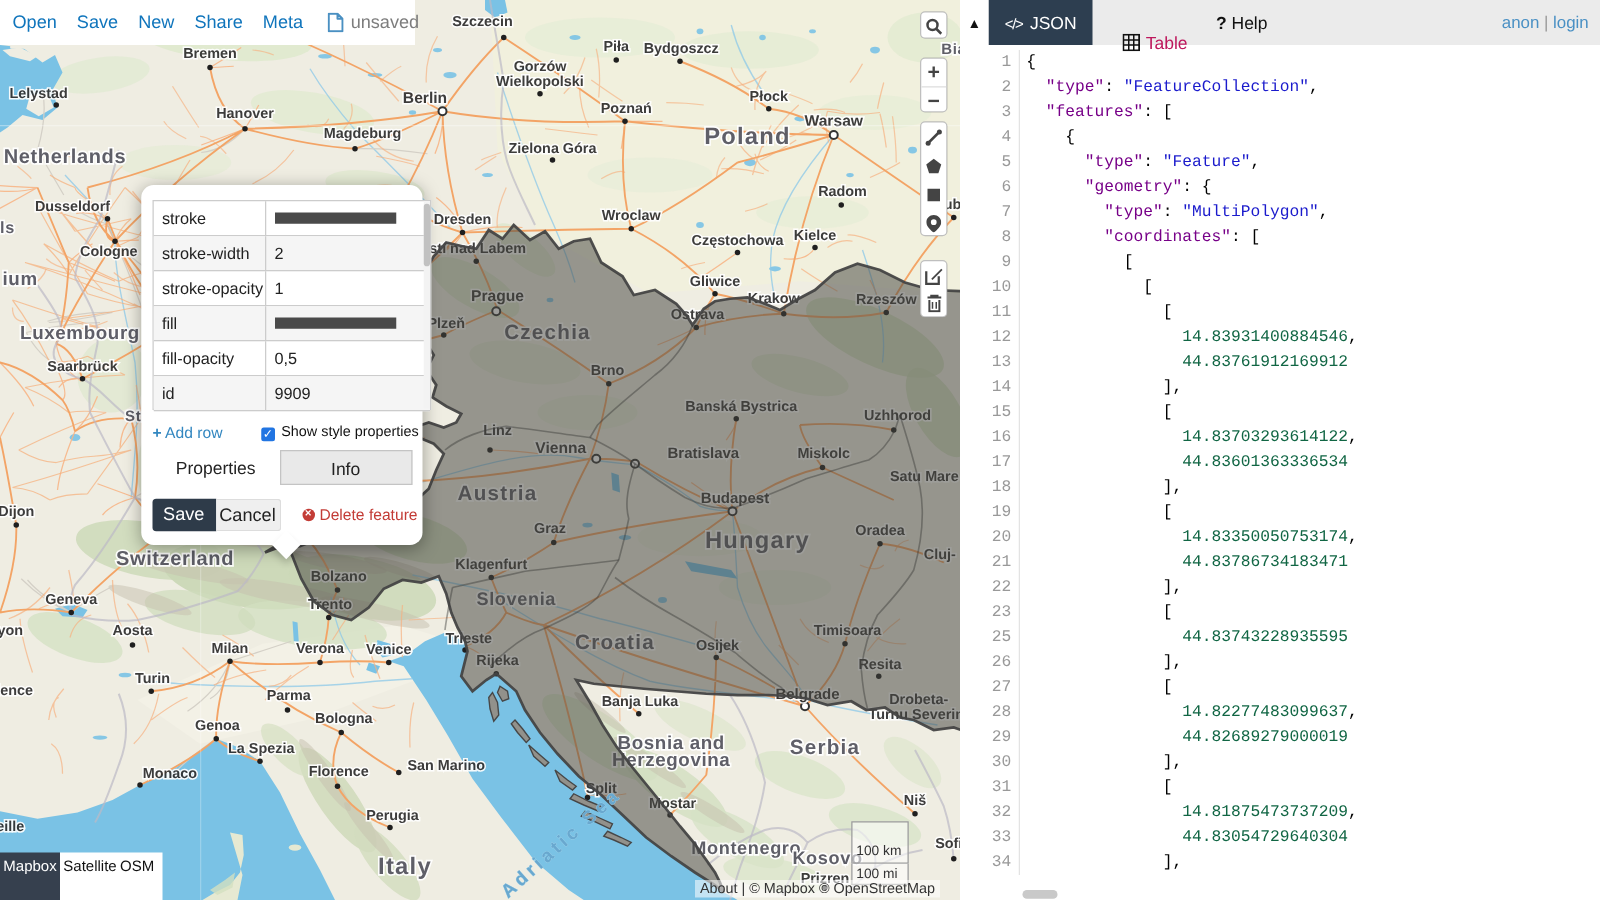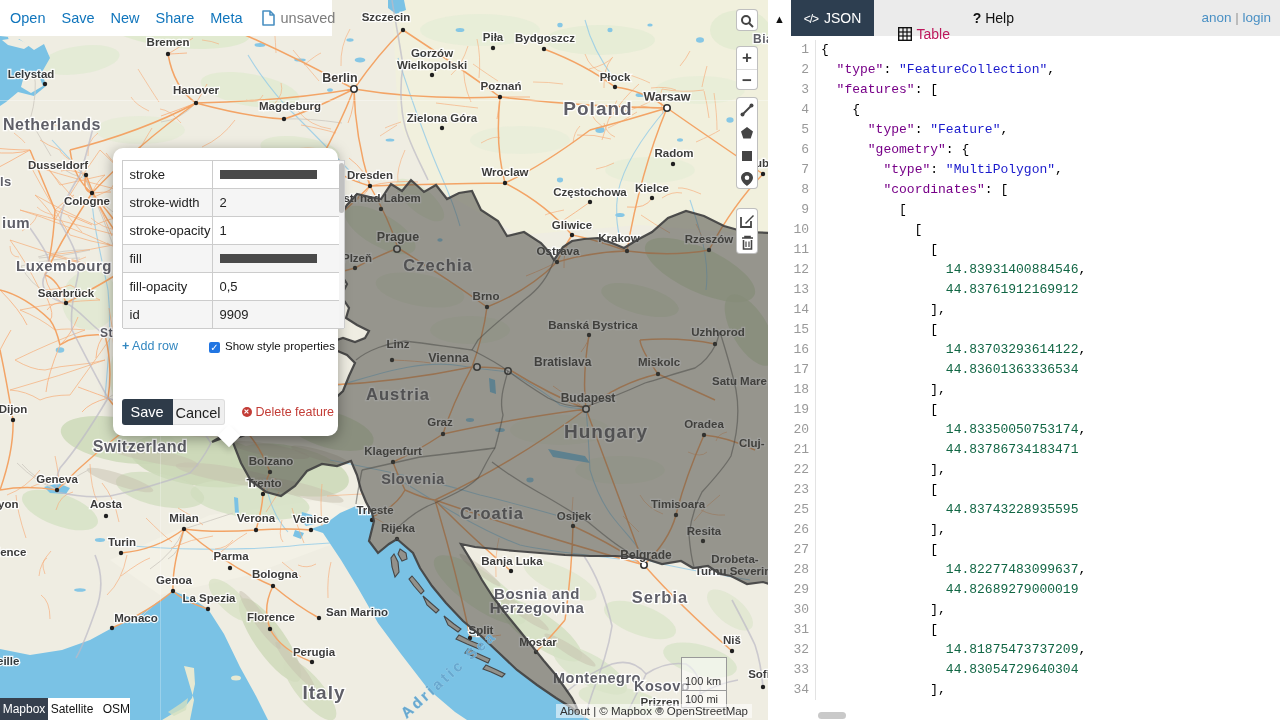--- a/index.html
+++ b/index.html
@@ -7,24 +7,24 @@
 text.co{fill:#585862;paint-order:stroke;stroke:#ffffff;stroke-width:2.6px;font-family:"Liberation Sans",sans-serif;font-weight:bold;opacity:0.95}
 text.sea{fill:#69a8cf;paint-order:stroke;stroke:#9fd2ea;stroke-width:0.5px;font-family:"Liberation Sans",sans-serif;font-weight:bold}
 #menubar{position:absolute;left:0;top:0;width:332px;height:36px;background:#fff;display:flex;align-items:center;padding-left:10px}
 #menubar a.m{color:#1075bc;font-size:14.5px;margin-right:16px;text-decoration:none}
 #fico{flex:none;margin-right:6px;margin-left:3px}
 #unsaved{color:#7d7d7d;font-size:14.5px}
 .ctl{position:absolute;width:22px;background:#fff;border:1.5px solid rgba(0,0,0,0.25);border-radius:4px;overflow:hidden}
 .cbtn{width:100%;height:22px;display:flex;align-items:center;justify-content:center;color:#444}
 .ctl[style*="92px"] .cbtn{height:23px}
 .ctl[style*="46px"] .cbtn{height:22px}
-#layersw{position:absolute;left:0;bottom:0;height:22px;display:flex}
+#layersw{position:absolute;left:0;bottom:0;height:38px;display:flex}
 #lmapbox{background:#36404e;color:#fff;width:48px;text-align:center;padding-top:4px;font-size:12px}
 #lsat{background:#fff;color:#111;width:48px;text-align:center;padding-top:4px;font-size:12px}
-#losm{background:#fff;color:#111;width:34px;text-align:right;padding-top:4px;font-size:12px}
+#losm{background:#fff;color:#111;width:34px;text-align:left;padding-top:4px;font-size:12px}
 #scalebox{position:absolute;left:681px;top:657px;width:46px;font-size:11px;color:#333}
 #skm{border:1.5px solid #999;background:rgba(255,255,255,0.55);padding:16px 3px;height:16px;line-height:15px}
 #smi{border:1.5px solid #999;border-top:none;background:rgba(255,255,255,0.55);padding:0 3px;height:17px;line-height:16px}
 #attrib{position:absolute;right:16px;bottom:2px;font-size:11.5px;color:#333;background:rgba(255,255,255,0.55);padding:1px 4px;white-space:nowrap}
 #popup{position:absolute;left:113px;top:148px;width:225px;height:288px;background:#fff;border-radius:10px;box-shadow:0 3px 14px rgba(0,0,0,0.35)}
 #ptip{position:absolute;left:108px;top:280px;width:16px;height:16px;background:#fff;transform:rotate(45deg);box-shadow:3px 3px 6px rgba(0,0,0,0.15)}
 #ptable{position:absolute;left:8.5px;top:12px;width:223px;height:168px;border:1px solid #ccc;background:#fff}
 .prow{display:flex;height:28px;border-bottom:1px solid #ccc;font-size:13px;color:#222;align-items:center;white-space:nowrap}
 .prow:last-of-type{border-bottom:none}
 .prow.alt{background:#f5f5f5}
@@ -417,20 +417,24 @@
           <div class="pv">0,5</div>
         </div>
     <div class="prow alt">
           <div class="pk">id</div>
           <div class="pv">9909</div>
         </div>
     <div id="pscroll"></div>
   </div>
   <div id="addrow"><span style="font-weight:bold">+</span> Add row</div>
   <div id="showstyle"><span id="cbx">✓</span>Show style properties</div>
+  <div id="ptabs">
+        <div id="tprop">Properties</div>
+        <div id="tinfo">Info</div>
+      </div>
   <div id="pbtns">
     <div id="bsave">Save</div>
         <div id="bcancel">Cancel</div>
     <div id="bdel"><span id="delx">✕</span>Delete feature</div>
   </div>
   <div id="ptip"></div>
 </div>
 <div id="menubar">
   <a class="m">Open</a>
       <a class="m">Save</a>

